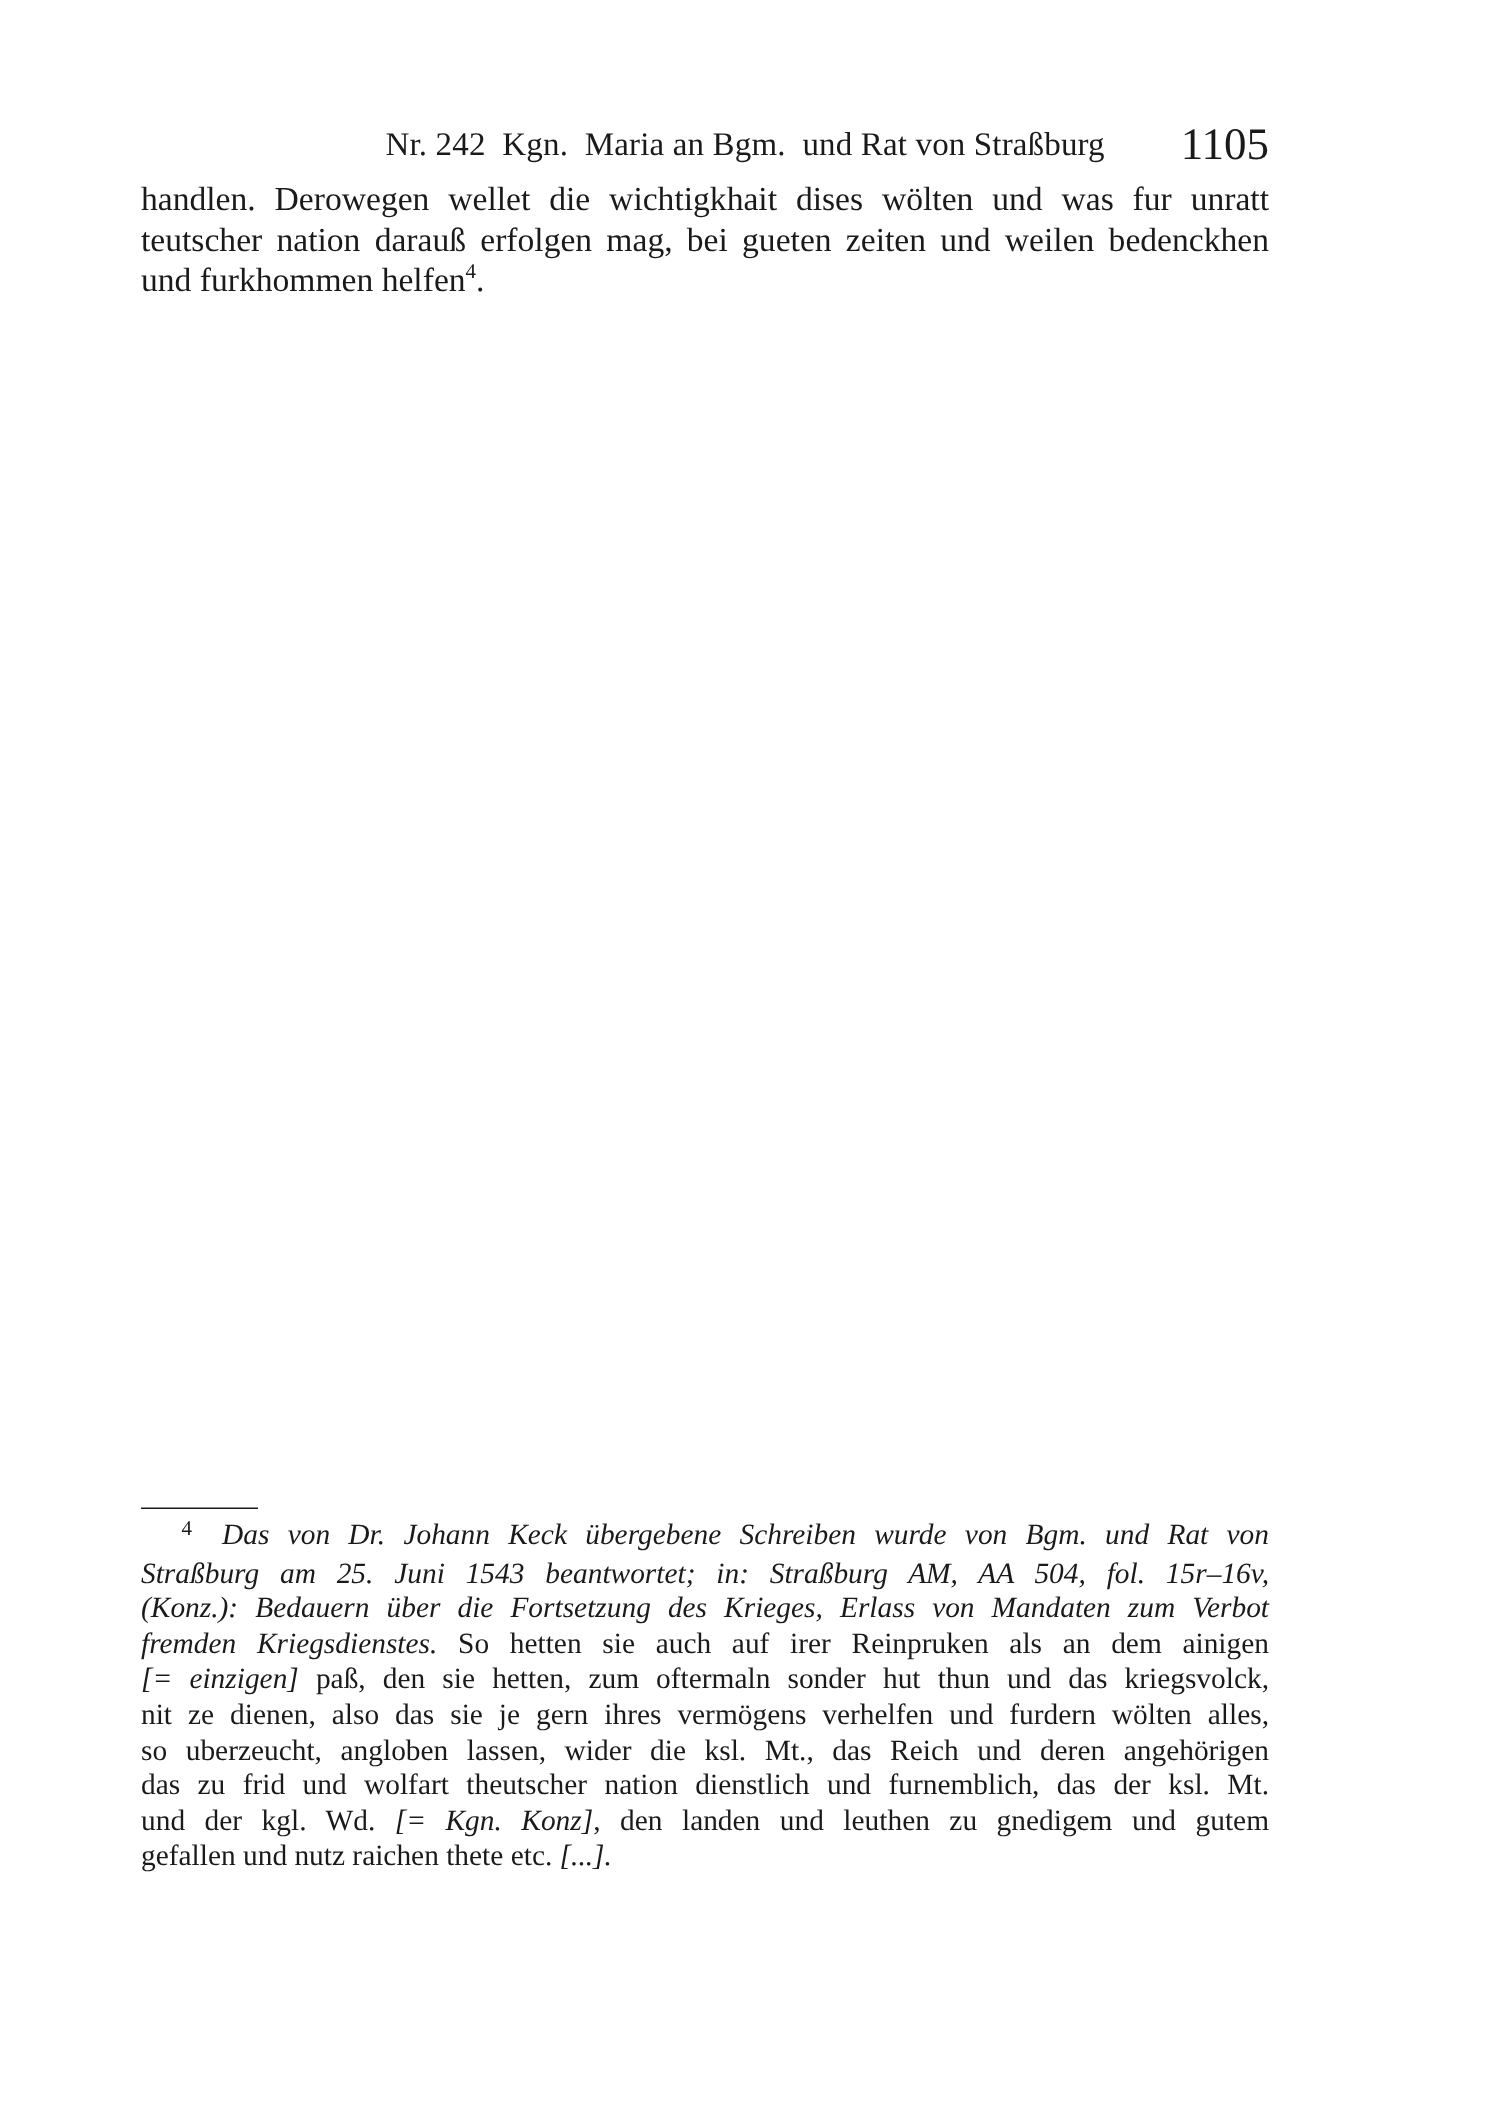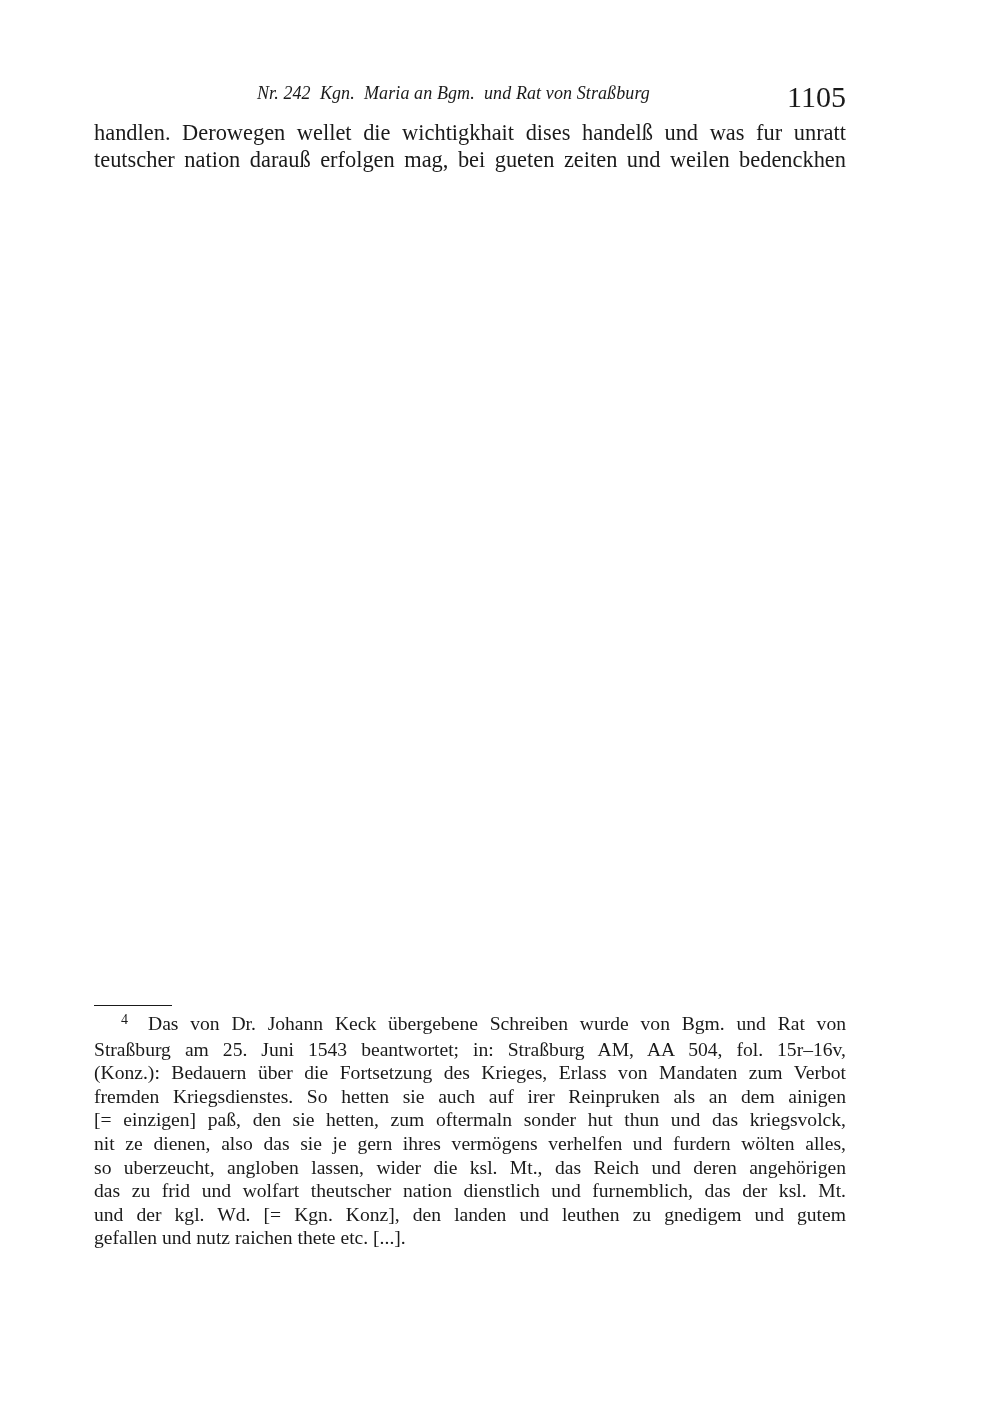--- a/index.html
+++ b/index.html
@@ -19,24 +19,23 @@
       position: absolute;
       top: 80px;
       left: 94px;
       width: 752px;
       height: 26px;
     }
     .running-title {
       position: absolute;
       left: 163px;
       top: 3px;
-      font-size: 18px;
+      font-size: 22px;
       letter-spacing: 0.1px;
       white-space: pre;
-      font-style: italic;
     }
     .page-number {
       position: absolute;
       right: 0;
       top: 0;
       font-size: 30px;
     }
     .main-text {
       position: absolute;
       top: 119px;
@@ -90,33 +89,34 @@
     }
     .footnote .fn-num {
       display: inline-block;
       font-size: 14px;
       position: relative;
       top: -6px;
       margin-left: 27px;
       margin-right: 20px;
       font-style: normal;
     }
-    .it { }
+    .it { font-style: italic; }
   </style>
 </head>
 <body>
 
 <div class="running-head">
   <span class="running-title">Nr. 242  Kgn.  Maria an Bgm.  und Rat von Straßburg</span>
   <span class="page-number">1105</span>
 </div>
 
 <div class="main-text">
-  <span class="line">handlen. Derowegen wellet die wichtigkhait dises handelß und was fur unratt</span>
+  <span class="line">handlen. Derowegen wellet die wichtigkhait dises wölten und was fur unratt</span>
   <span class="line">teutscher nation darauß erfolgen mag, bei gueten zeiten und weilen bedenckhen</span>
+  <span class="line last"><span>und furkhommen helfen</span><sup class="fn-ref">4</sup><span>.</span></span>
 </div>
 
 <div class="footnote-rule"></div>
 
 <div class="footnote">
   <span class="line"><span class="fn-num">4</span><span class="it">Das von Dr. Johann Keck übergebene Schreiben wurde von Bgm. und Rat von</span></span>
   <span class="line it">Straßburg am 25. Juni 1543 beantwortet; in: Straßburg AM, AA 504, fol. 15r–16v,</span>
   <span class="line it">(Konz.): Bedauern über die Fortsetzung des Krieges, Erlass von Mandaten zum Verbot</span>
   <span class="line"><span class="it">fremden Kriegsdienstes.</span><span> So hetten sie auch auf irer Reinpruken als an dem ainigen</span></span>
   <span class="line"><span class="it">[= einzigen]</span><span> paß, den sie hetten, zum oftermaln sonder hut thun und das kriegsvolck,</span></span>

